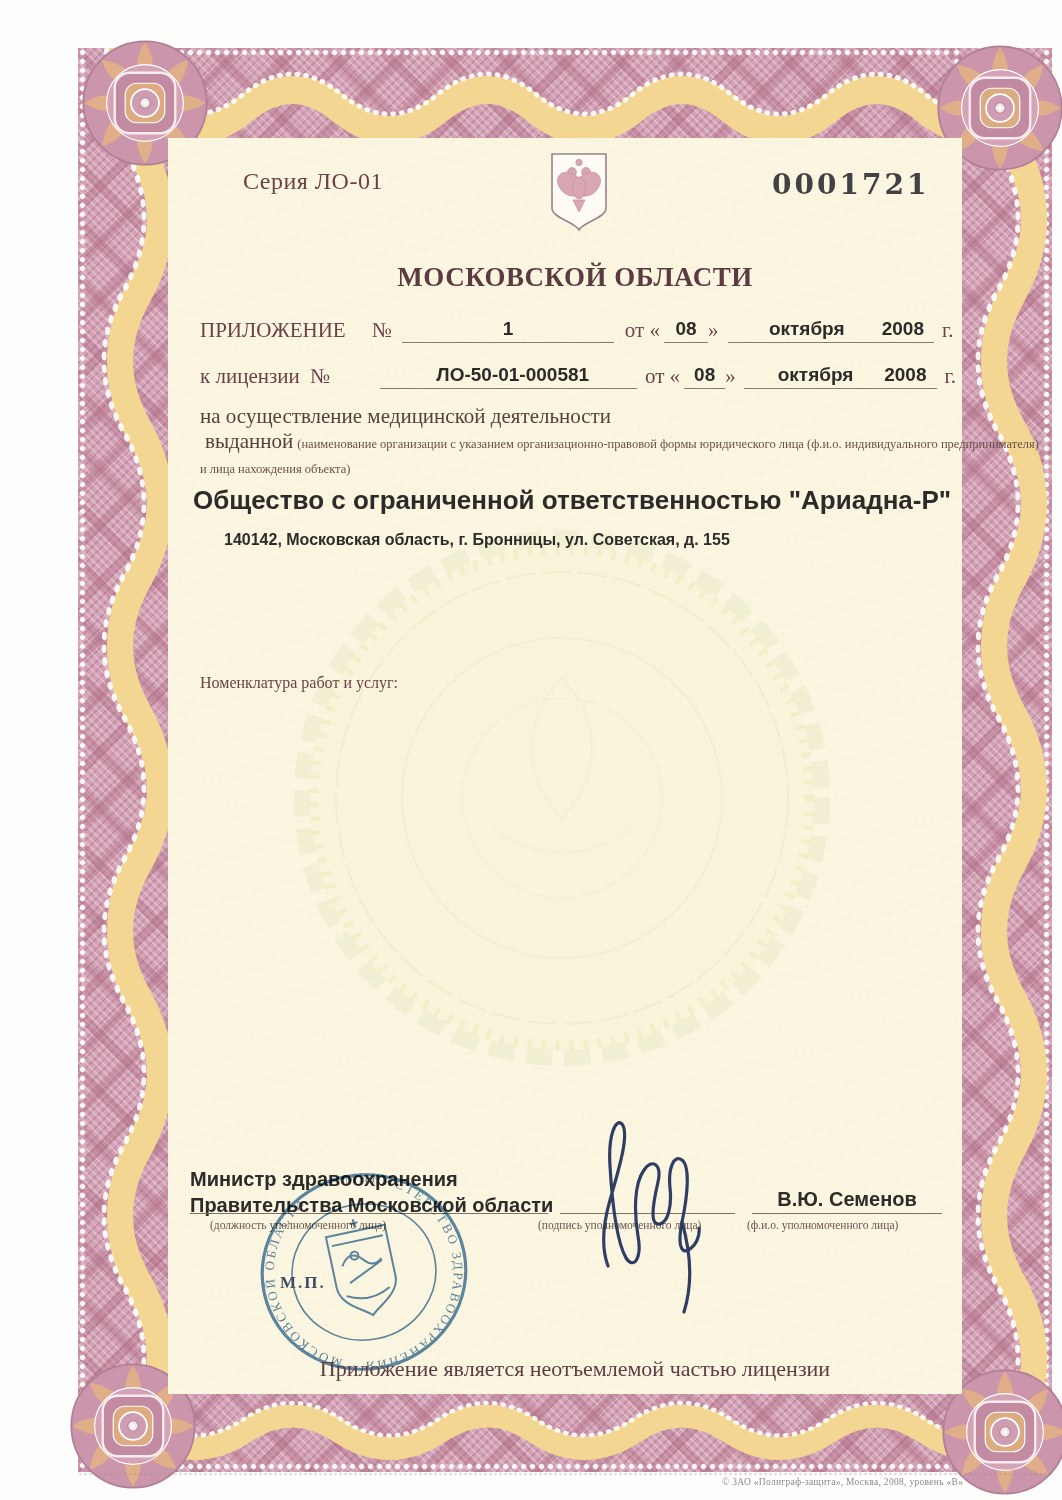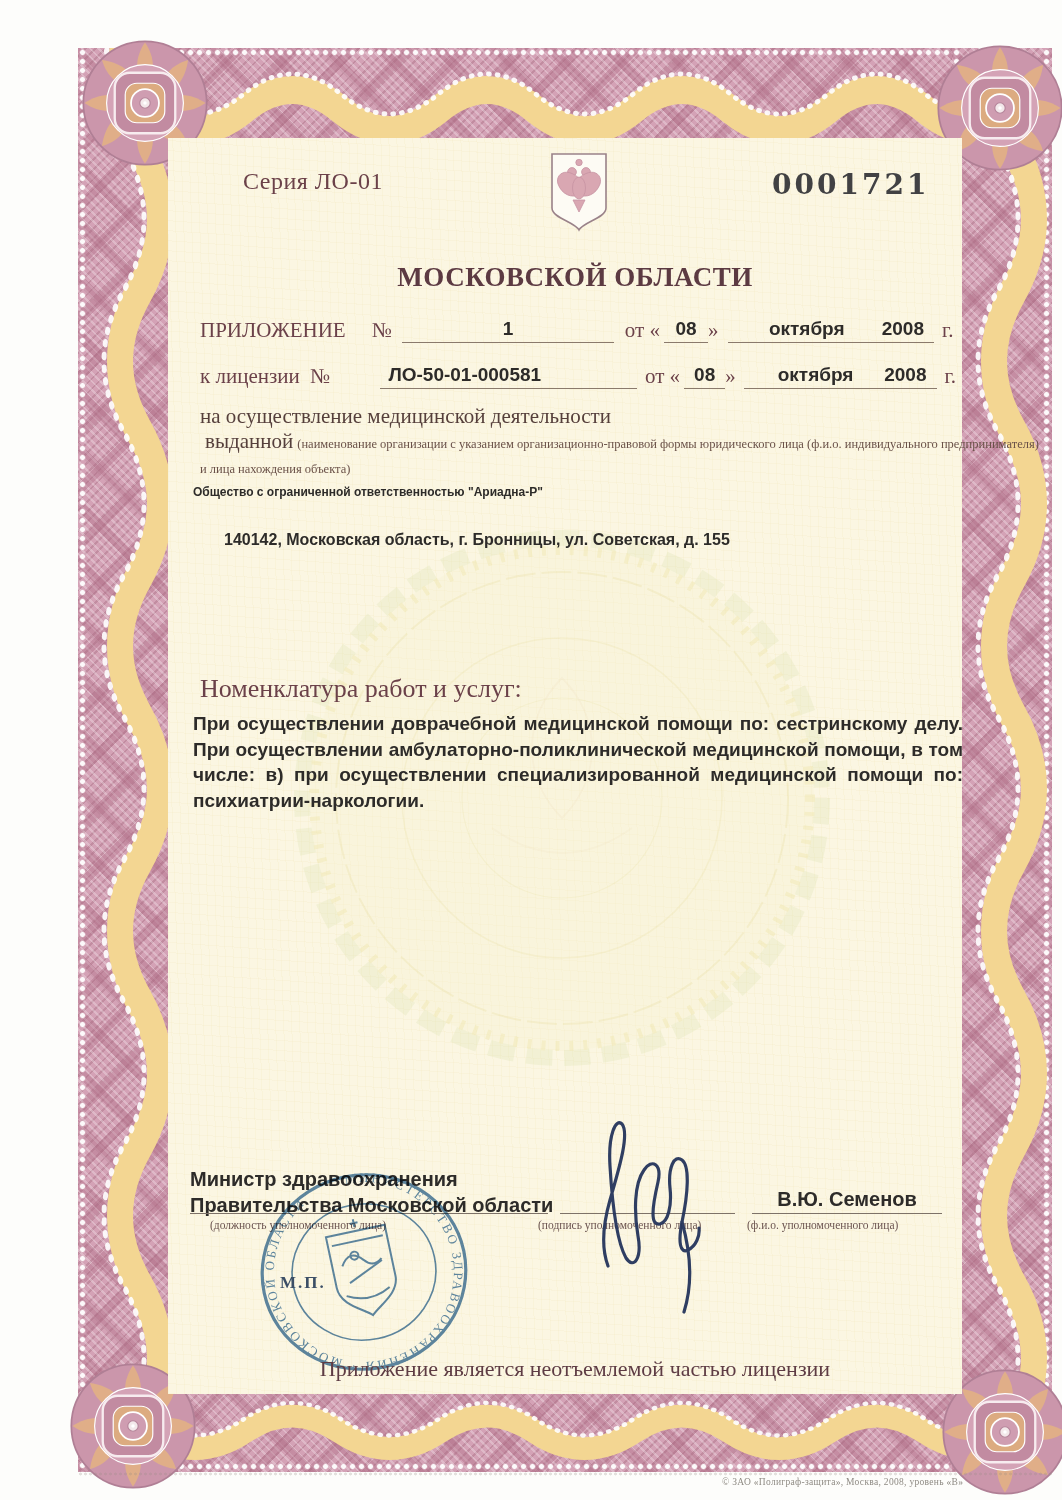--- a/index.html
+++ b/index.html
@@ -58,23 +58,23 @@
   .formrow{position:absolute;left:200px;width:756px;display:flex;align-items:flex-end;font-size:21px;}
   .row1{top:316px;} .row2{top:362px;}
   .fill{border-bottom:1.6px solid #8a7a6c;text-align:center;font-size:19px;line-height:26px;}
   .lbl{font-size:21px;color:#6b4149;}
   .fy{display:flex;}
   .note-big{left:200px;top:404px;font-size:21px;}
   .issued-line{left:205px;top:429px;}
   .issued-word{font-size:21px;color:#553f3b;}
   .issued-note{font-size:12.5px;color:#6a5148;}
   .issued-note2{left:200px;top:462px;font-size:12.5px;color:#6a5148;}
-  .org1{left:193px;top:485px;font-size:12px;}
+  .org1{left:193px;top:485px;font-size:26px;}
   .org2{left:193px;top:531px;font-size:16px;margin-left:31px;}
-  .nomen{left:200px;top:674px;font-size:26px;color:#6b4149;}
+  .nomen{left:200px;top:674px;font-size:16px;color:#6b4149;}
   .body-par{position:absolute;left:193px;top:711px;width:770px;font-size:19px;line-height:25.5px;
     font-family:"Liberation Sans",sans-serif;font-weight:bold;color:#2d2b29;
     text-align:justify;white-space:normal;}
   .min1{left:190px;top:1168px;font-size:20px;}
   .min2{left:190px;top:1194px;font-size:20px;}
   .sigline{position:absolute;height:0;border-top:1.6px solid #7d7268;}
   .sl-left{left:190px;top:1213px;width:358px;}
   .sl-mid{left:560px;top:1213px;width:175px;}
   .sl-right{left:752px;top:1213px;width:190px;}
   .cap{position:absolute;font-size:11.5px;color:#6b5450;text-align:left;white-space:nowrap;}
@@ -245,21 +245,21 @@
       <span style="flex:1"></span>
       <span class="typed">2008</span>
       <span style="width:10px"></span>
     </span>
     <span class="lbl" style="padding-left:8px;">г.</span>
   </div>
 
   <div class="formrow row2">
     <span class="lbl" style="width:118px;">к лицензии</span>
     <span class="lbl" style="width:30px;">№</span>
-    <span class="fill typed" style="width:266px;text-align:left;padding-left:8px;margin-left:42px;">ЛО-50-01-000581</span>
+    <span class="fill typed" style="width:266px;text-align:center;padding-left:8px;margin-left:42px;">ЛО-50-01-000581</span>
     <span class="lbl" style="width:46px;text-align:right;padding-right:4px;">от «</span>
     <span class="fill typed" style="width:44px;">08</span>
     <span class="lbl" style="width:20px;">»</span>
     <span class="fill fy" style="width:206px;">
       <span style="flex:1.1"></span>
       <span class="typed">октября</span>
       <span style="flex:1"></span>
       <span class="typed">2008</span>
       <span style="width:10px"></span>
     </span>
@@ -269,21 +269,20 @@
   <div class="t dark-pre note-big">на осуществление медицинской деятельности</div>
   <div class="t issued-line">
     <span class="issued-word">выданной</span>
     <span class="issued-note">(наименование организации с указанием организационно-правовой формы юридического лица (ф.и.о. индивидуального предпринимателя)</span>
   </div>
   <div class="t issued-note2">и лица нахождения объекта)</div>
   <div class="t typed org1">Общество с ограниченной ответственностью "Ариадна-Р"</div>
   <div class="t typed org2">140142, Московская область, г. Бронницы, ул. Советская, д. 155</div>
 
   <div class="t nomen">Номенклатура работ и услуг:</div>
-  <div class="body-par">При осуществлении доврачебной медицинской помощи по: сестринскому делу. При осуществлении амбулаторно-поликлинической медицинской помощи, в том числе: в) при осуществлении специализированной медицинской помощи по: психиатрии-наркологии.</div>
 
   <div class="t typed min1">Министр здравоохранения</div>
   <div class="t typed min2">Правительства Московской области</div>
   <div class="sigline sl-left"></div>
   <div class="sigline sl-mid"></div>
   <div class="sigline sl-right"></div>
   <div class="cap cap-left">(должность уполномоченного лица)</div>
   <div class="cap cap-mid">(подпись уполномоченного лица)</div>
   <div class="cap cap-right">(ф.и.о. уполномоченного лица)</div>
   <div class="t typed sig-name">В.Ю. Семенов</div>

